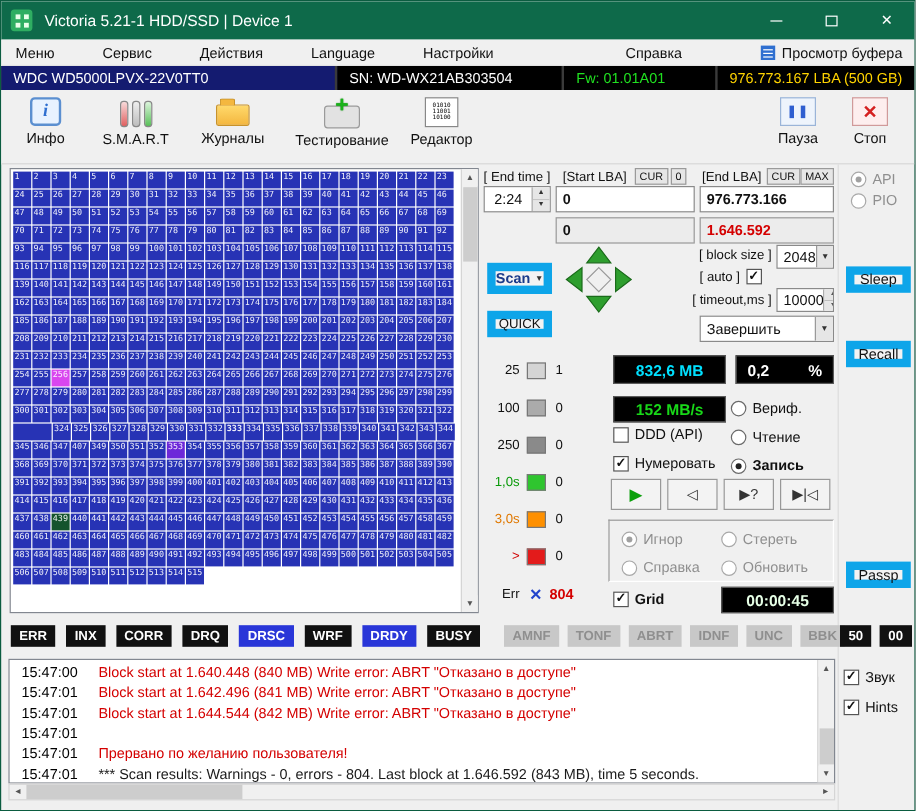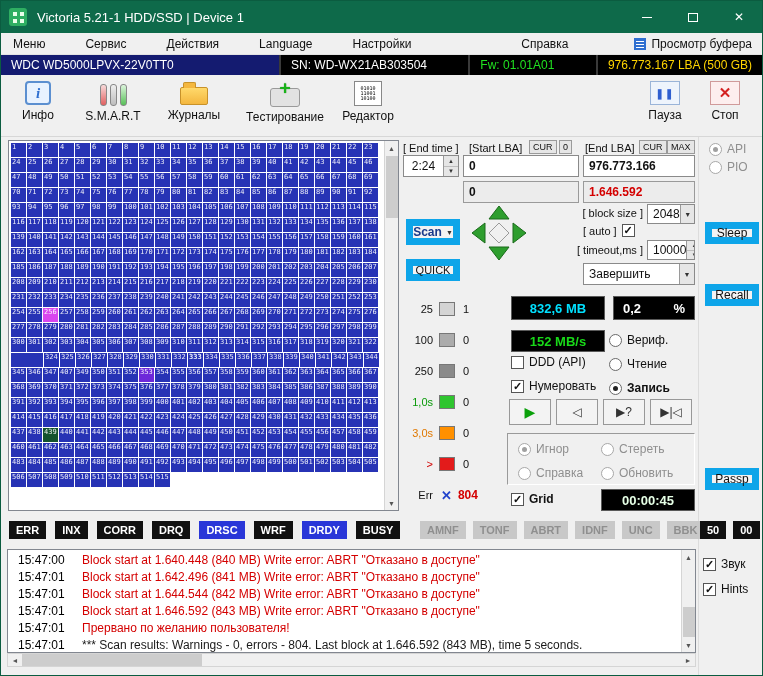--- a/index.html
+++ b/index.html
@@ -1004,21 +1004,20 @@
         <div class="logline error">
           <span class="time">15:47:01</span>
           <span class="msg">Block start at 1.642.496 (841 MB) Write error: ABRT "Отказано в доступе"</span>
         </div>
         <div class="logline error">
           <span class="time">15:47:01</span>
           <span class="msg">Block start at 1.644.544 (842 MB) Write error: ABRT "Отказано в доступе"</span>
         </div>
         <div class="logline error">
           <span class="time">15:47:01</span>
-          <span class="msg">Block start at 1.646.592 (843 MB) Write error: ABRT "Отказано в доступе"</span>
         </div>
         <div class="logline error">
           <span class="time">15:47:01</span>
           <span class="msg">Прервано по желанию пользователя!</span>
         </div>
         <div class="logline info">
           <span class="time">15:47:01</span>
           <span class="msg">*** Scan results: Warnings - 0, errors - 804. Last block at 1.646.592 (843 MB), time 5 seconds.</span>
         </div>
       </div>

